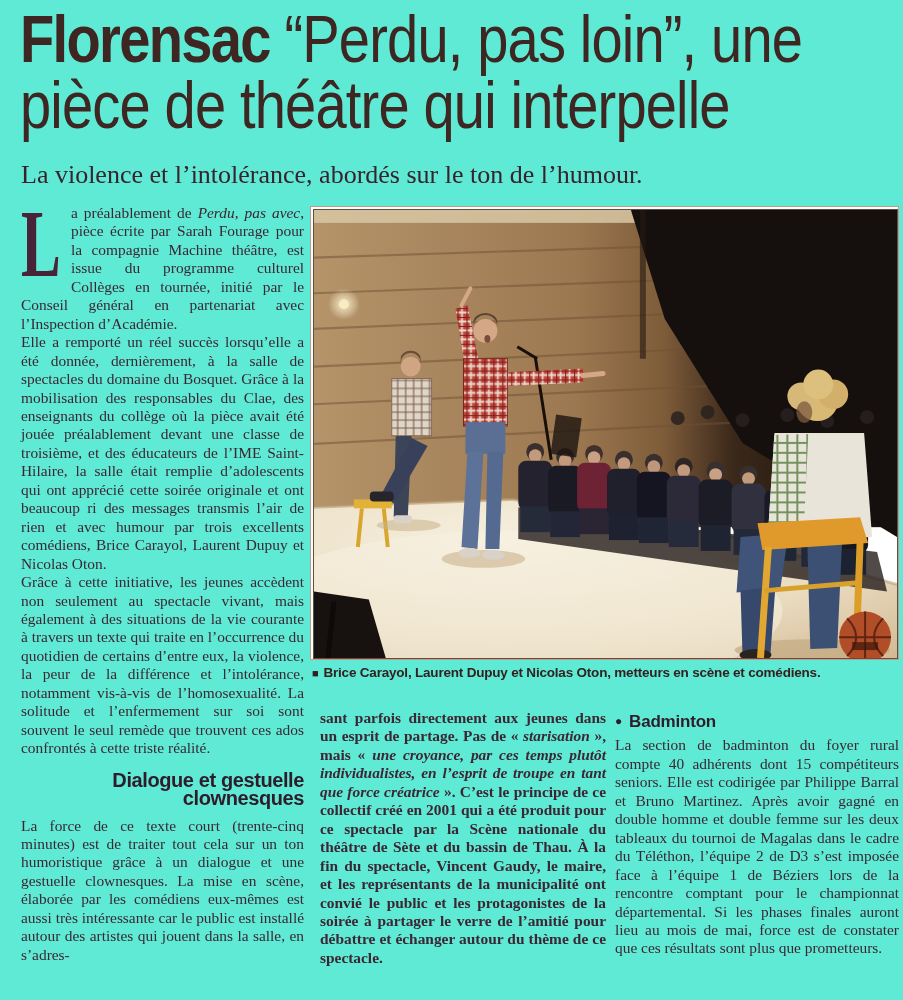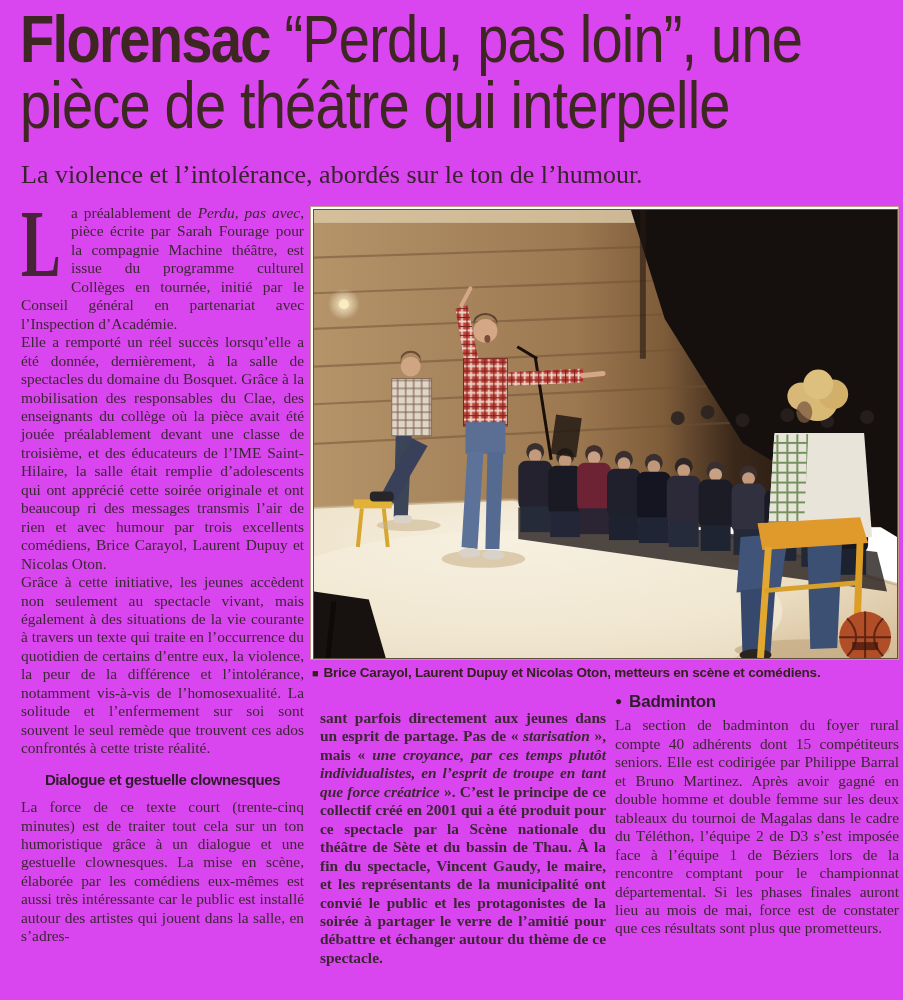--- a/index.html
+++ b/index.html
@@ -1,39 +1,39 @@
 <!DOCTYPE html>
 <html lang="fr"><head>
 <meta charset="utf-8">
 <style>
   html,body{margin:0;padding:0;background:#e9e6e0;}
-  .page{position:relative;width:903px;height:1000px;background:#d946ef;
+  .page{position:relative;width:903px;height:1000px;background:#5eead4;
         font-family:"Liberation Serif",serif;color:#3c2634;overflow:hidden;margin:0 auto;}
   
   .headline{position:absolute;left:20px;top:6px;margin:0;
             font-family:"Liberation Sans",sans-serif;font-weight:400;color:#3e2722;
             font-size:66px;line-height:1.0;letter-spacing:-1px;
             transform:scaleX(.85);transform-origin:left top;white-space:nowrap;}
   .hl-line{display:block;}
   .headline strong{font-weight:700;letter-spacing:-2px;}
   .standfirst{position:absolute;left:21px;top:160px;margin:0;font-size:26px;
               color:#38222e;letter-spacing:0;white-space:nowrap;}
   
   .col{position:absolute;text-align:justify;font-size:15.4px;line-height:18.45px;
        color:#3c2634;hyphens:auto;}
   .col-left{left:21px;top:204px;width:283px;}
   .col-mid{left:320px;top:709px;width:286px;font-weight:bold;}
-  .col-right{left:615px;top:692px;width:284px;}
+  .col-right{left:615px;top:712px;width:284px;}
   .para{margin:0;}
   em{font-style:italic;}
   .dropcap{float:left;display:block;font-family:"Liberation Serif",serif;font-weight:bold;
            font-size:96px;line-height:76px;height:74px;width:44px;color:#482439;
            transform:scaleX(.62);transform-origin:0 70%;margin:2px 6px 0 0;}
   .subhead{margin:13px 0 9px 0;font-family:"Liberation Sans",sans-serif;font-weight:700;
-           font-size:15px;letter-spacing:-0.4px;color:#2f1c2a;text-align:center;}
+           font-size:20px;letter-spacing:-0.4px;color:#2f1c2a;text-align:right;}
   .news-head{margin:0 0 5px 0;font-family:"Liberation Sans",sans-serif;font-weight:700;
              font-size:17px;letter-spacing:-0.2px;color:#2f1c2a;text-align:left;}
   .bullet{font-size:12px;margin-right:7px;vertical-align:2px;}
   
   .photo{position:absolute;left:310px;top:206px;width:583px;height:448px;margin:0;
          background:#fff;border:1px solid #c29a8a;padding:2px;}
   .photo svg{display:block;border:1px solid #5f4e42;}
   .caption{position:absolute;left:312px;top:665px;width:588px;
            font-family:"Liberation Sans",sans-serif;font-weight:700;font-size:13.5px;
            letter-spacing:-0.2px;color:#33211f;}

